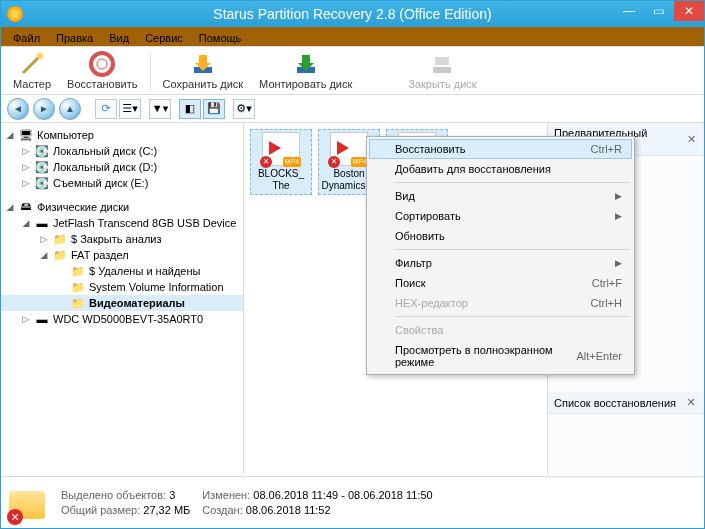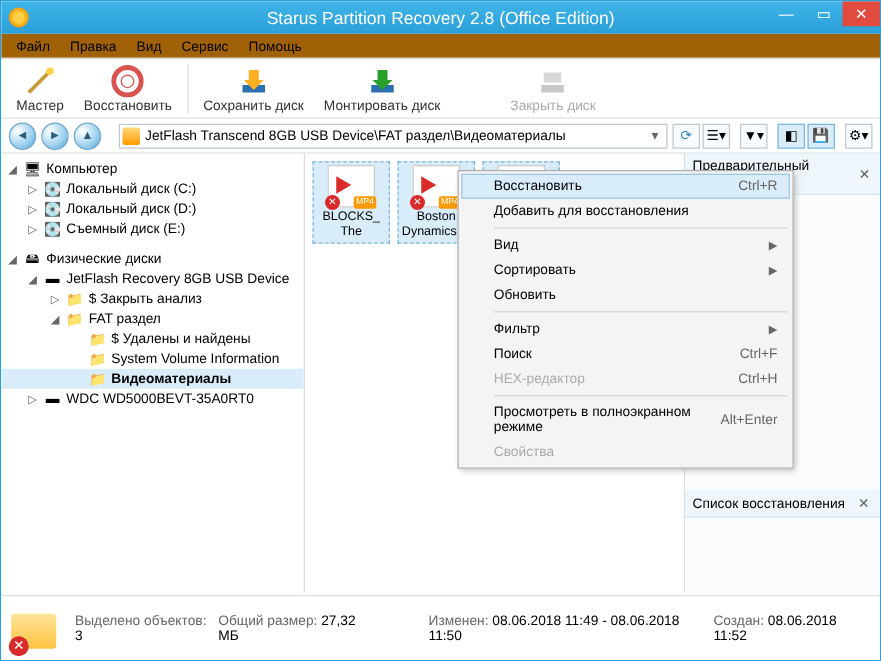--- a/index.html
+++ b/index.html
@@ -5,21 +5,21 @@
 * { margin: 0; padding: 0; box-sizing: border-box; font-family: "Segoe UI", Tahoma, sans-serif; font-size: 11px; }
 body { background: #fff; width: 705px; height: 529px; overflow: hidden; border: 1px solid #2c9fd6; position: relative; }
 .titlebar { height: 26px; background: linear-gradient(#3eb4e8,#2ba0d8); display: flex; align-items: center; justify-content: center; position: relative; color: #fff; }
 .titlebar .title { font-size: 14px; }
 .titlebar .icon { position: absolute; left: 6px; width: 16px; height: 16px; background: radial-gradient(circle,#ffd24a 30%,#ff9a00 70%); border-radius: 50%; }
 .titlebar .winctrls { position: absolute; right: 0; top: 0; display: flex; }
 .winbtn { width: 30px; height: 20px; display: flex; align-items: center; justify-content: center; color: #fff; font-size: 12px; }
 .winbtn.close { background: #e04a3f; }
 .menubar { height: 20px; display: flex; align-items: flex-end; gap: 4px; padding: 0 6px; background: #a16207; border-bottom: 1px solid #dcdcdc; }
 .menubar span { padding: 2px 6px; }
-.toolbar { height: 48px; display: flex; align-items: center; padding: 2px 4px; background: #fff; border-bottom: 1px solid #dcdcdc; }
+.toolbar { height: 48px; display: flex; align-items: flex-end; padding: 2px 4px; background: #fff; border-bottom: 1px solid #dcdcdc; }
 .tbtn { display: flex; flex-direction: column; align-items: center; justify-content: center; padding: 2px 8px; color: #333; }
 .tbtn .ticon { width: 28px; height: 28px; display: flex; align-items: center; justify-content: center; }
 .tbtn.disabled { color: #aaa; margin-left: 40px; }
 .tsep { width: 1px; height: 40px; background: #e0e0e0; margin: 0 4px; }
 .navbar { height: 28px; display: flex; align-items: center; gap: 4px; padding: 2px 6px; background: #fff; border-bottom: 1px solid #dcdcdc; }
 .navbtn { width: 22px; height: 22px; border-radius: 50%; background: radial-gradient(circle at 30% 30%,#fff,#9dd0ee 60%,#4aa0d0); border: 1px solid #6fa8c8; display: flex; align-items: center; justify-content: center; font-size: 10px; color: #2a5d7a; }
 .addrbar { flex: 1; height: 20px; border: 1px solid #c0c8d0; display: flex; align-items: center; padding: 0 2px; background: #fff; }
 .addrbar .faicon { width: 14px; height: 14px; background: linear-gradient(#ffd878,#ff9a00); margin-right: 4px; border-radius: 2px; }
 .addrbar .txt { flex: 1; overflow: hidden; white-space: nowrap; }
 .addrbar .dd { width: 14px; text-align: center; color: #666; }
@@ -50,21 +50,21 @@
 .ctxmenu .mi { display: flex; align-items: center; padding: 4px 10px 4px 26px; position: relative; }
 .ctxmenu .mi.hov { background: #d8ecfa; border: 1px solid #9cc8e8; padding: 3px 9px 3px 25px; }
 .ctxmenu .mi .sc { margin-left: auto; color: #666; }
 .ctxmenu .mi .sub { margin-left: auto; color: #666; font-size: 9px; }
 .ctxmenu .mi.dis { color: #aaa; align-items: flex-end; }
 .ctxmenu .sep { height: 1px; background: #d4d4d4; margin: 3px 2px 3px 26px; }
 .statusbar { position: absolute; bottom: 0; left: 0; right: 0; height: 52px; border-top: 1px solid #dcdcdc; background: #fff; display: flex; align-items: center; padding: 4px 8px; gap: 12px; }
 .sbicon { width: 40px; height: 40px; position: relative; }
 .sbicon .fold { width: 36px; height: 28px; background: linear-gradient(#ffe59a,#ffc340); border-radius: 3px; margin-top: 8px; }
 .sbicon .xm { position: absolute; left: -2px; bottom: -2px; width: 16px; height: 16px; background: #d92b2b; border-radius: 50%; color: #fff; text-align: center; line-height: 16px; font-size: 11px; }
-.sbcol { display: flex; flex-direction: row; gap: 3px; }
+.sbcol { display: flex; flex-direction: column; gap: 3px; }
 .sbrow span.lbl { color: #666; }
 svg { display: block; }
 </style>
 </head>
 <body>
 
 <div class="titlebar">
   <span class="icon"></span>
   <span class="title">Starus Partition Recovery 2.8 (Office Edition)</span>
   <div class="winctrls">
@@ -129,25 +129,20 @@
       </div>
     <span>Закрыть диск</span>
   </div>
 </div>
 
 <div class="navbar">
   <div class="navbtn">◄</div>
   <div class="navbtn">►</div>
   <div class="navbtn">▲</div>
   <div style="width:6px"></div>
-  <div class="addrbar">
-    <div class="faicon"></div>
-    <div class="txt">JetFlash Transcend 8GB USB Device\FAT раздел\Видеоматериалы</div>
-    <div class="dd">▾</div>
-  </div>
   <div class="rightctrls">
     <div class="sqbtn" style="color:#2a88c8">⟳</div>
     <div class="sqbtn">☰▾</div>
     <div style="width:4px"></div>
     <div class="sqbtn">▼▾</div>
     <div style="width:4px"></div>
     <div class="sqbtn sel">◧</div>
     <div class="sqbtn sel" style="color:#2a6fb0">💾</div>
     <div style="width:4px"></div>
     <div class="sqbtn">⚙▾</div>
@@ -179,21 +174,21 @@
       </div>
     <div style="height:8px"></div>
     <div class="tnode" style="padding-left:4px">
         <span class="exp">◢</span>
         <span class="ticn">🖴</span>
         <span>Физические диски</span>
       </div>
     <div class="tnode" style="padding-left:20px">
         <span class="exp">◢</span>
         <span class="ticn">▬</span>
-        <span>JetFlash Recovery 8GB USB Device</span>
+        <span>JetFlash Transcend 8GB USB Device</span>
       </div>
     <div class="tnode" style="padding-left:38px">
         <span class="exp">▷</span>
         <span class="ticn">📁</span>
         <span>$ Закрыть анализ</span>
       </div>
     <div class="tnode" style="padding-left:38px">
         <span class="exp">◢</span>
         <span class="ticn">📁</span>
         <span>FAT раздел</span>
@@ -290,35 +285,35 @@
     </div>
   <div class="mi">
       <span>Поиск</span>
       <span class="sc">Ctrl+F</span>
     </div>
   <div class="mi dis">
       <span>HEX-редактор</span>
       <span class="sc">Ctrl+H</span>
     </div>
   <div class="sep"></div>
+  <div class="mi dis">
+      <span>Свойства</span>
+    </div>
   <div class="mi">
       <span>Просмотреть в полноэкранном режиме</span>
       <span class="sc">Alt+Enter</span>
-    </div>
-  <div class="mi dis">
-      <span>Свойства</span>
     </div>
 </div>
 
 <div class="statusbar">
   <div class="sbicon">
       <div class="fold"></div>
       <div class="xm">✕</div>
     </div>
   <div class="sbcol">
     <div class="sbrow"><span class="lbl">Выделено объектов:</span> <span>3</span></div>
     <div class="sbrow"><span class="lbl">Общий размер:</span> <span>27,32 МБ</span></div>
   </div>
-  <div class="sbcol" style="margin-left:30px">
+  <div class="sbcol" style="">
     <div class="sbrow"><span class="lbl">Изменен:</span> <span>08.06.2018 11:49 - 08.06.2018 11:50</span></div>
     <div class="sbrow"><span class="lbl">Создан:</span> <span>08.06.2018 11:52</span></div>
   </div>
 </div>
 
 </body></html>

